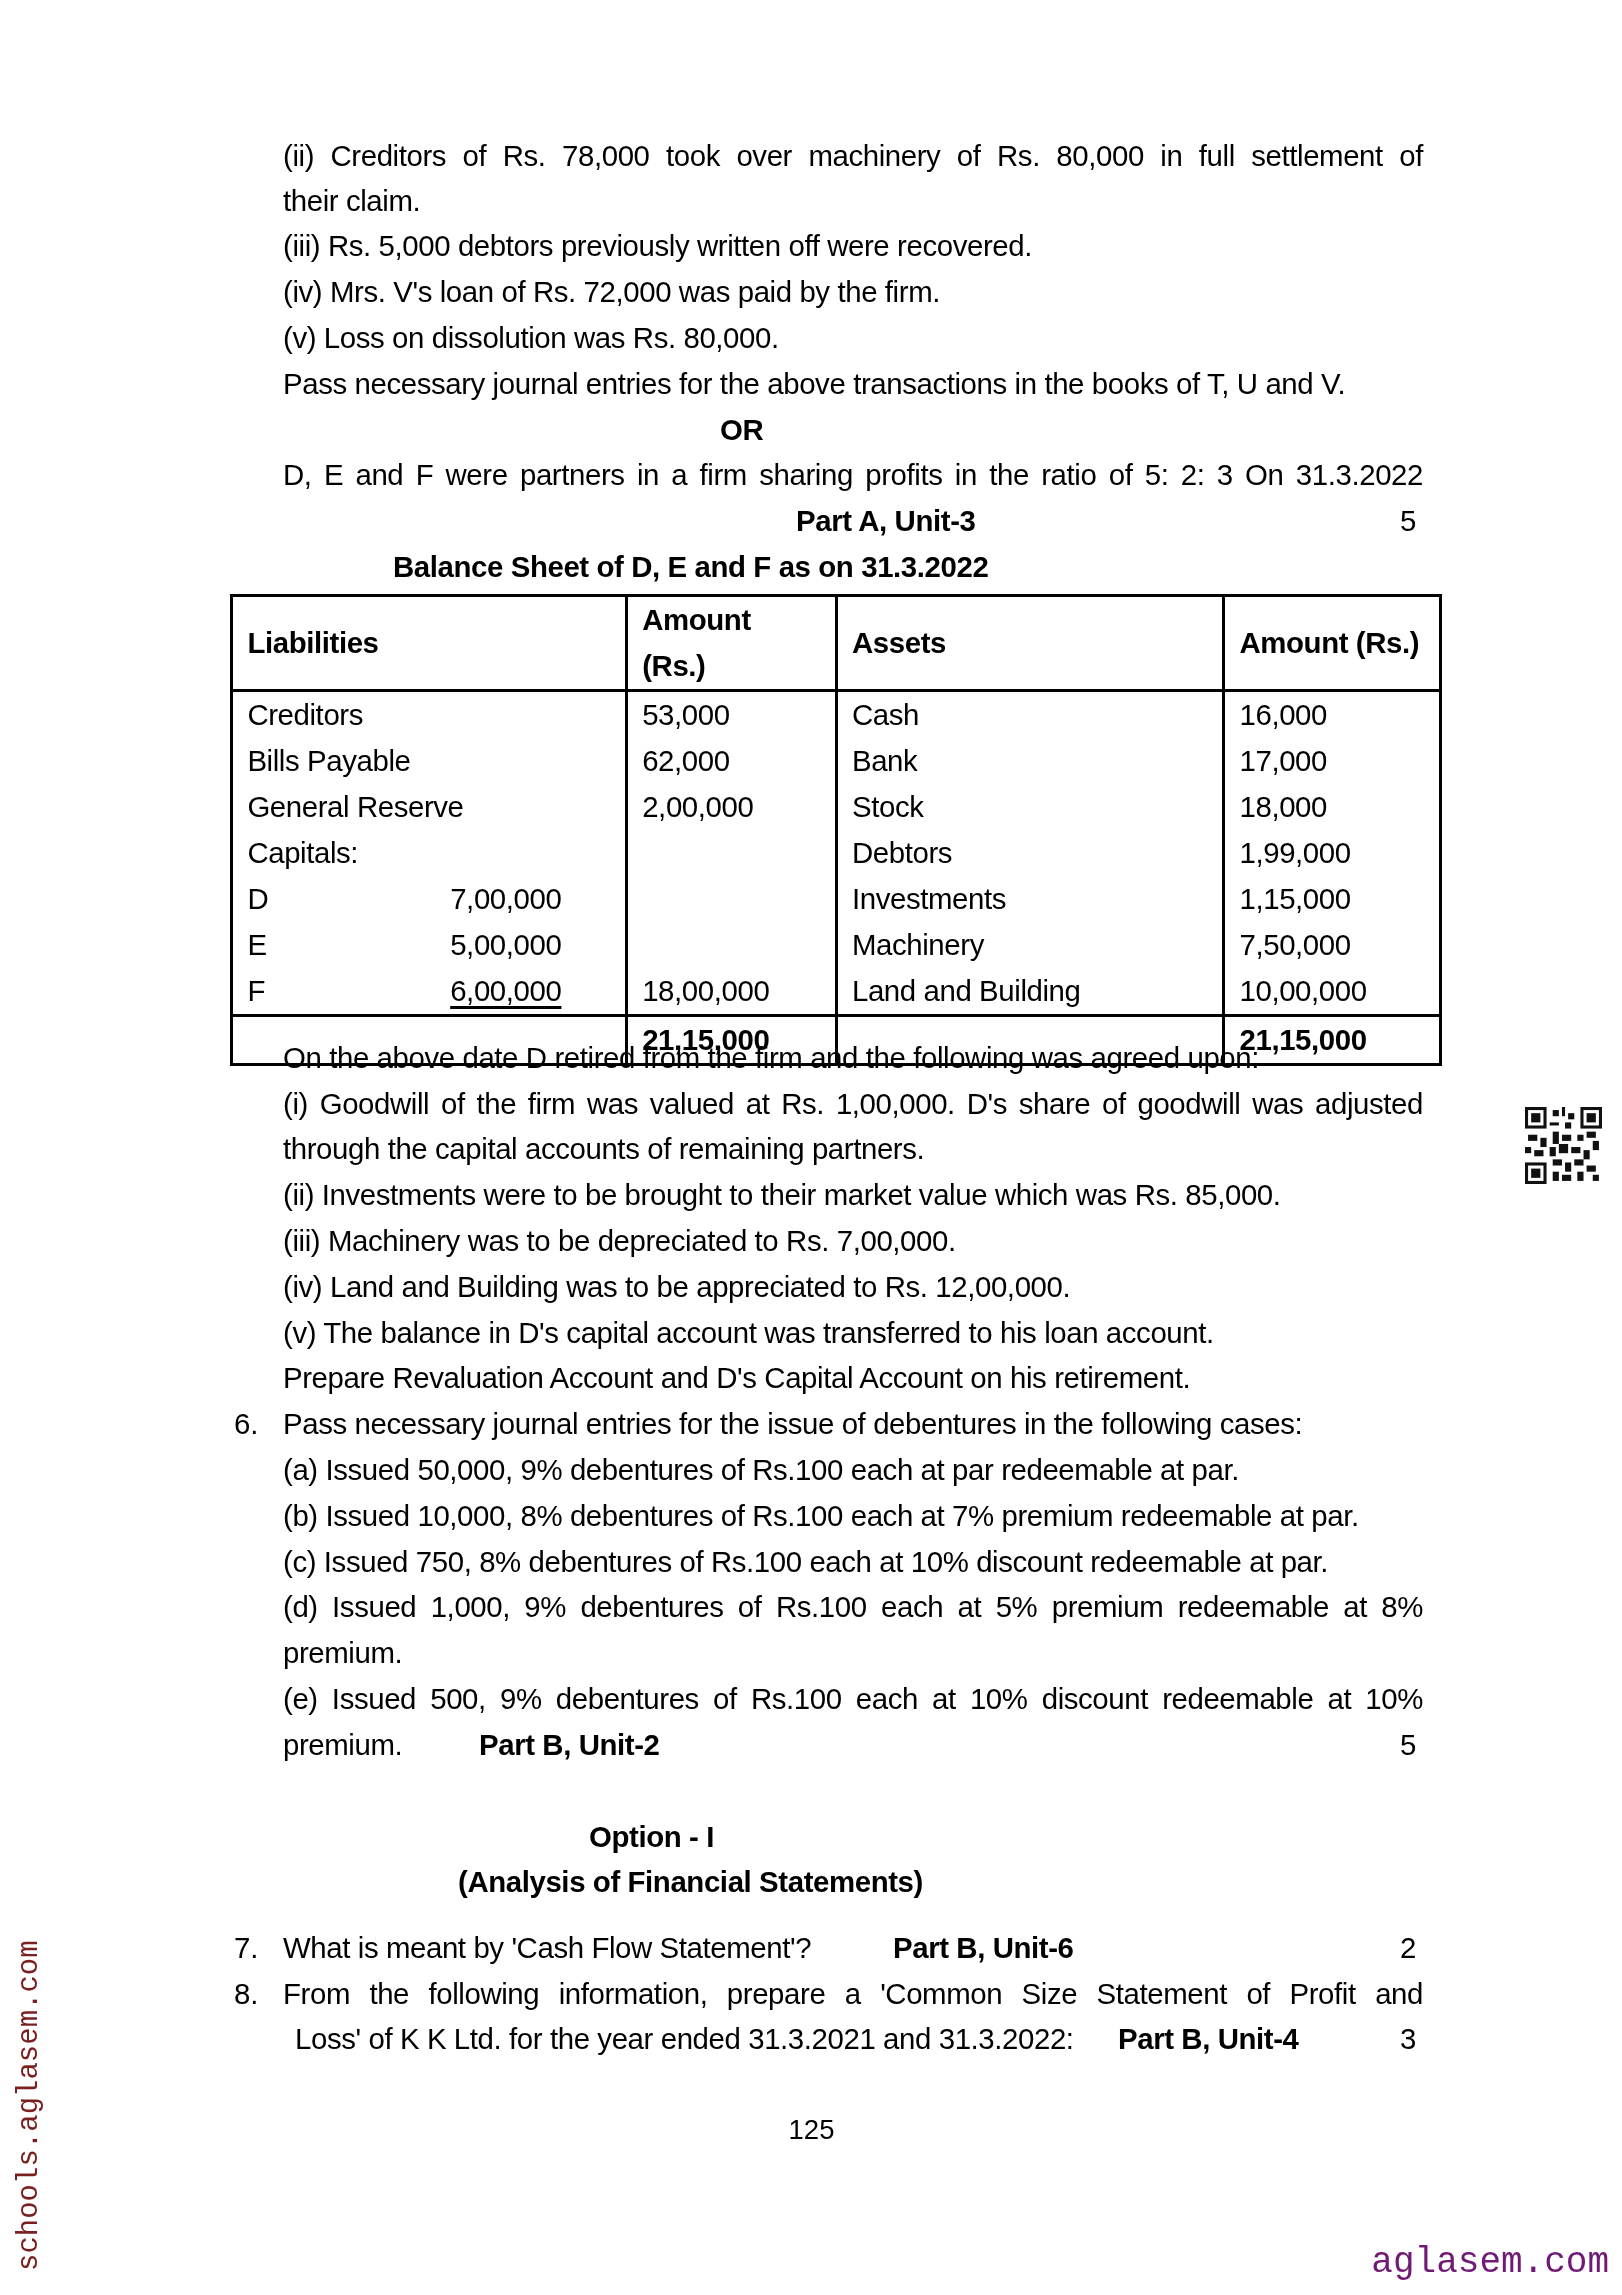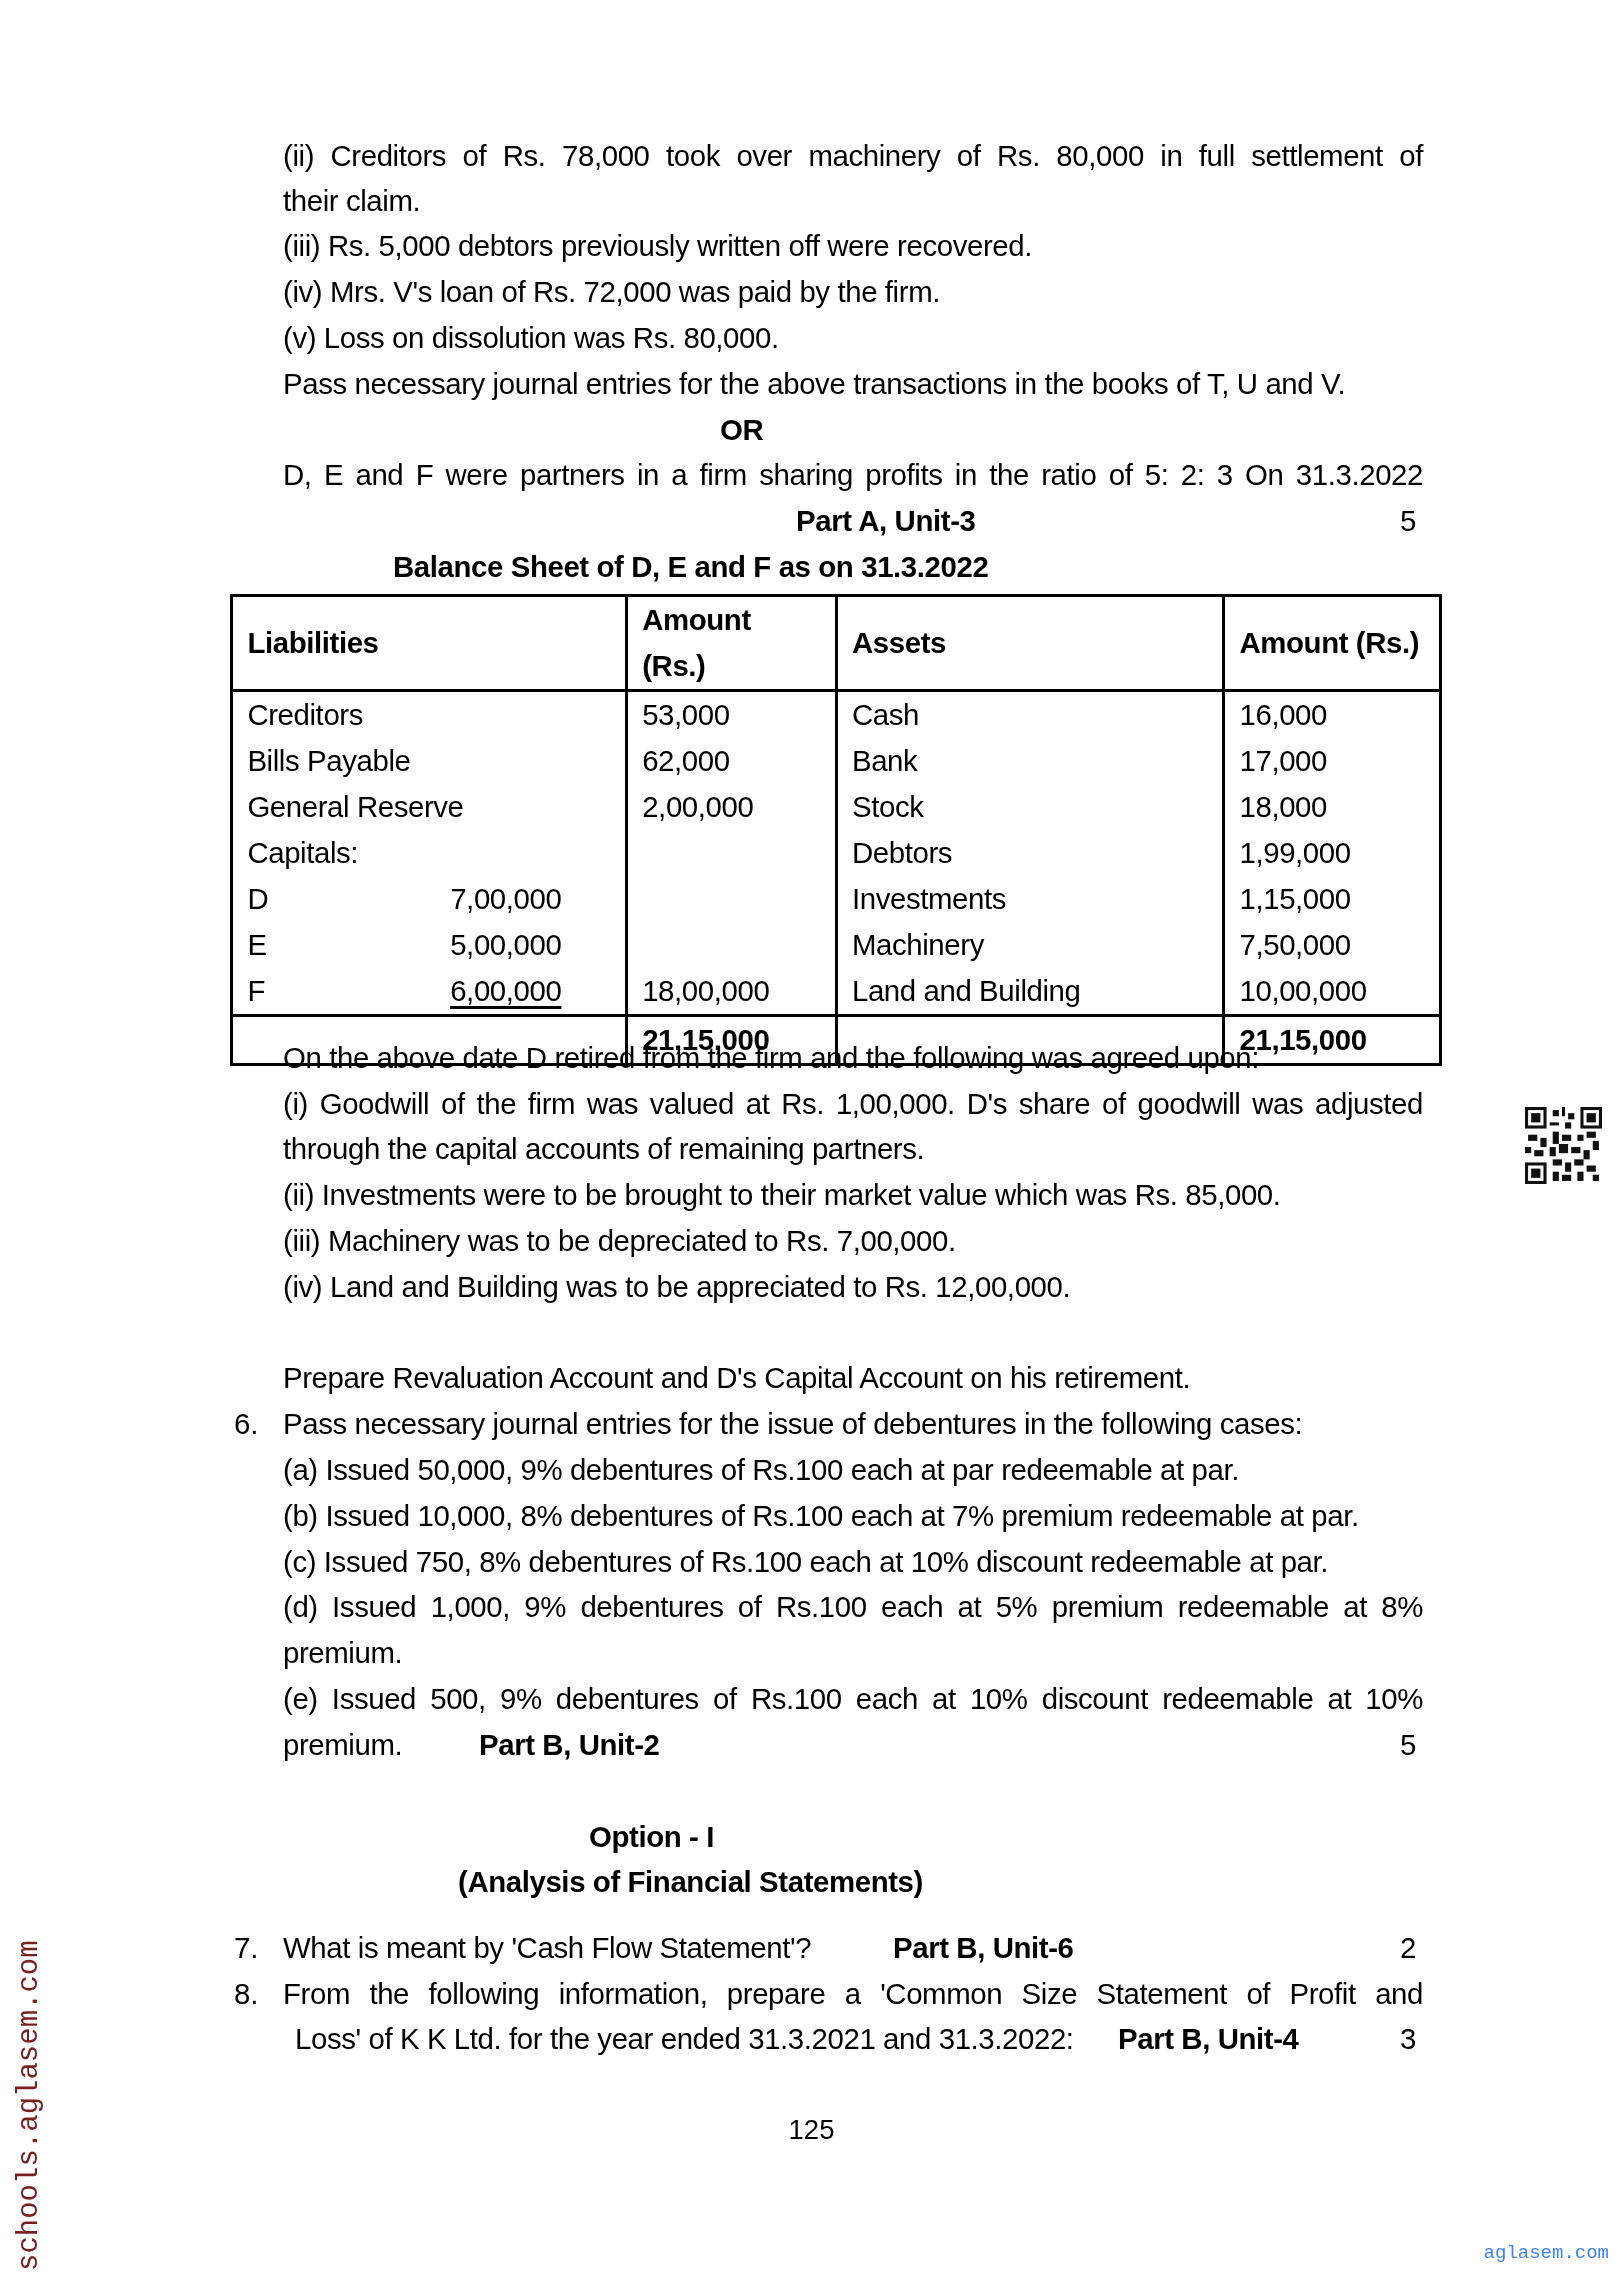--- a/index.html
+++ b/index.html
@@ -19,21 +19,21 @@
   table.bs td { border-left:3.3px solid #000; border-right:3.3px solid #000; }
   table.bs tbody td { height:46px; }
   table.bs tr.total td { border-top:3.3px solid #000; border-bottom:3.3px solid #000; font-weight:bold; height:43px; }
   table.bs td.r { text-align:left; padding-right:52px; }
   .sub { display:inline-block; width:196px; }
   .subamt { display:inline-block; width:118px; text-align:right; }
   .ul { text-decoration:underline; text-decoration-thickness:2.6px; text-underline-offset:5.2px; }
   .watermark-side { position:absolute; left:13px; top:2271px; transform-origin:0 0; transform:rotate(-90deg);
                     font-family:"Liberation Mono", "DejaVu Sans Mono", monospace; font-size:29px; color:#7a1f1f; white-space:nowrap; }
   .watermark-br { position:absolute; right:13px; top:2242px; font-family:"Liberation Mono", "DejaVu Sans Mono", monospace;
-                  font-size:19px; color:#3b82f6; }
+                  font-size:36px; color:#701a75; }
   .pageno { position:absolute; left:720px; top:2114px; width:183px; text-align:center; font-size:27.5px; }
   .qr { position:absolute; left:1525px; top:1107px; width:77px; height:77px; }
 </style>
 </head>
 <body>
 
 <div class="page">
 
   <div class="line just" style="left:283px; top:136px; width:1140px;">(ii) Creditors of Rs. 78,000 took over machinery of Rs. 80,000 in full settlement of</div>
   <div class="line" style="left:283px; top:181px;">their claim.</div>
@@ -114,20 +114,21 @@
       </tr>
     </tbody>
   </table>
 
   <div class="line" style="left:283px; top:1038px;">On the above date D retired from the firm and the following was agreed upon:</div>
   <div class="line just" style="left:283px; top:1084px; width:1140px;">(i) Goodwill of the firm was valued at Rs. 1,00,000. D's share of goodwill was adjusted</div>
   <div class="line" style="left:283px; top:1129px;">through the capital accounts of remaining partners.</div>
   <div class="line" style="left:283px; top:1175px;">(ii) Investments were to be brought to their market value which was Rs. 85,000.</div>
   <div class="line" style="left:283px; top:1221px;">(iii) Machinery was to be depreciated to Rs. 7,00,000.</div>
   <div class="line" style="left:283px; top:1267px;">(iv) Land and Building was to be appreciated to Rs. 12,00,000.</div>
+  <div class="line" style="left:283px; top:1313px;">(v) The balance in D's capital account was transferred to his loan account.</div>
   <div class="line" style="left:283px; top:1358px;">Prepare Revaluation Account and D's Capital Account on his retirement.</div>
 
   <svg class="qr" viewBox="0 0 25 25">
     <rect width="25" height="25" fill="#fff"></rect>
     <g fill="#111">
       <rect x="0" y="0" width="7" height="7"></rect>
         <rect x="1" y="1" width="5" height="5" fill="#fff"></rect>
         <rect x="2" y="2" width="3" height="3"></rect>
       <rect x="18" y="0" width="7" height="7"></rect>
         <rect x="19" y="1" width="5" height="5" fill="#fff"></rect>

